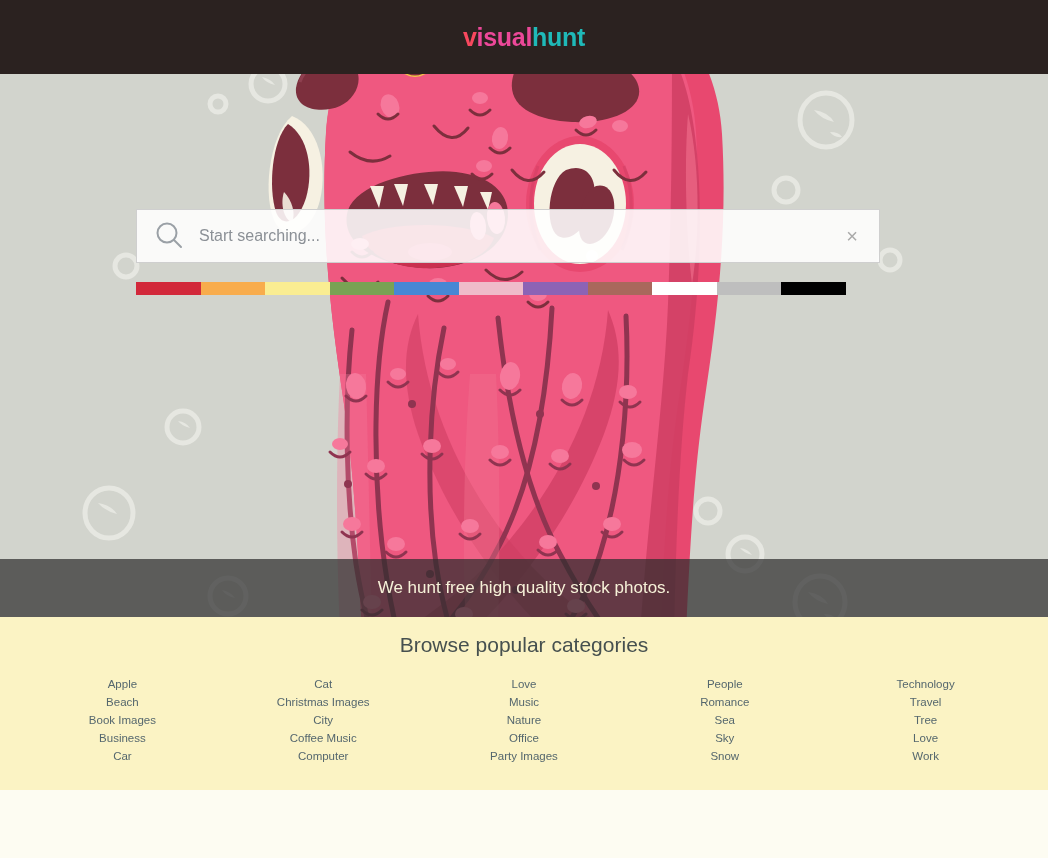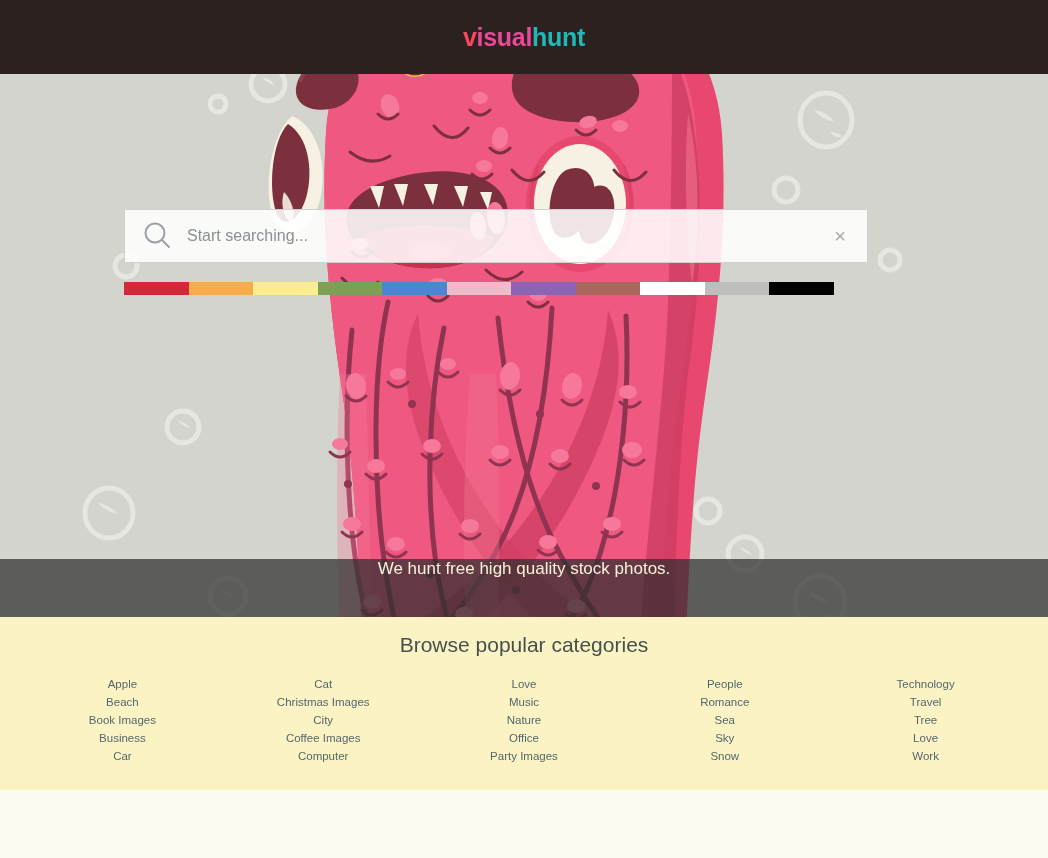--- a/index.html
+++ b/index.html
@@ -39,21 +39,21 @@
   }
   .hero-art {
     position:absolute;
     left:0; top:0; width:100%; height:100%;
   }
   .hero-art svg { display:block; width:100%; height:100%; }
 
   
   .search-wrap {
     position:absolute;
-    left:124px; top:135px;   
+    left:136px; top:135px;   
     width:744px;
     z-index:10;
   }
   .search-box {
     height:54px;
     background:rgba(255,255,255,0.88);
     border:1px solid #cfcfcf;
     display:flex;
     align-items:center;
     padding:0 14px 0 16px;
@@ -93,21 +93,21 @@
   .swatch { flex:1 1 0; height:100%; cursor:pointer; }
 
   
   .tagline {
     position:absolute;
     left:0; bottom:0;
     width:100%;
     height:58px;
     background:rgba(46,46,46,0.72);
     display:flex;
-    align-items:flex-start;
+    align-items:center;
     justify-content:center;
     z-index:12;
   }
   .tagline span {
     color:#f6f1d8;
     font-size:17px;
   }
 
   
   .categories {
@@ -402,21 +402,21 @@
       <a class="cat-link">Apple</a>
       <a class="cat-link">Beach</a>
       <a class="cat-link">Book Images</a>
       <a class="cat-link">Business</a>
       <a class="cat-link">Car</a>
     </div>
     <div class="cat-col">
       <a class="cat-link">Cat</a>
       <a class="cat-link">Christmas Images</a>
       <a class="cat-link">City</a>
-      <a class="cat-link">Coffee Images</a>
+      <a class="cat-link">Coffee Music</a>
       <a class="cat-link">Computer</a>
     </div>
     <div class="cat-col">
       <a class="cat-link">Love</a>
       <a class="cat-link">Music</a>
       <a class="cat-link">Nature</a>
       <a class="cat-link">Office</a>
       <a class="cat-link">Party Images</a>
     </div>
     <div class="cat-col">

